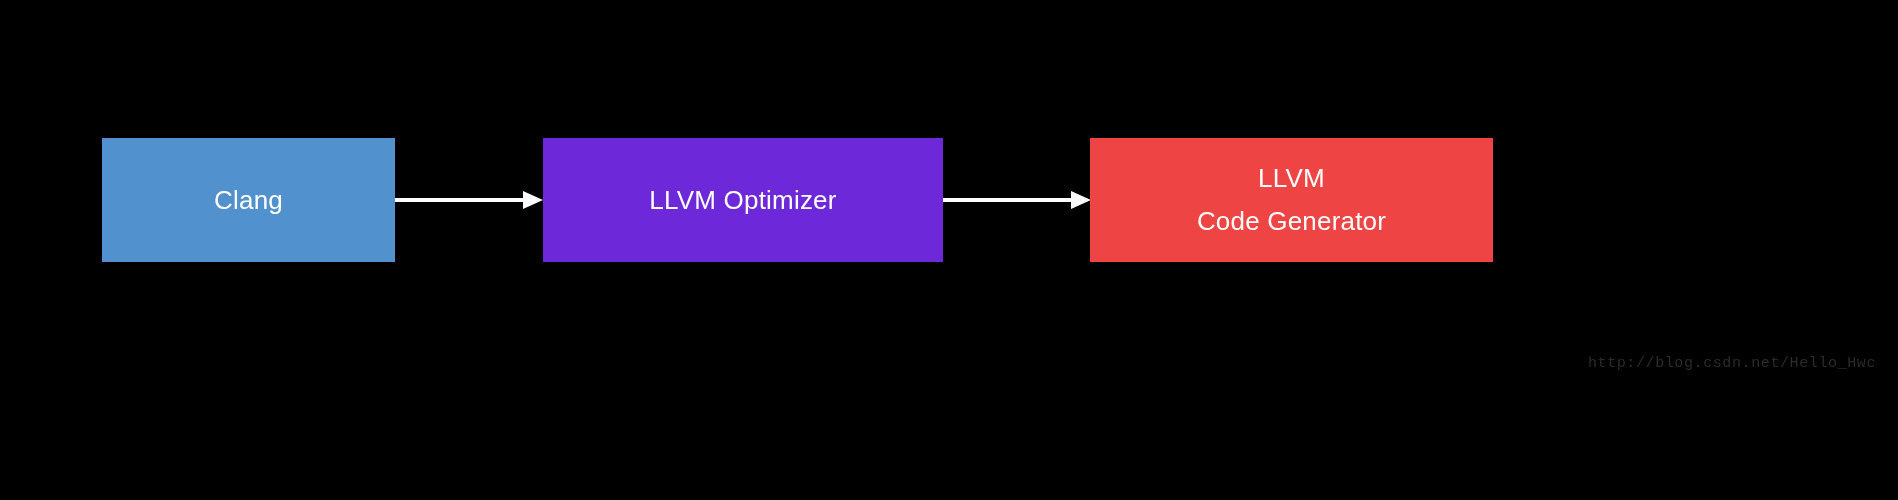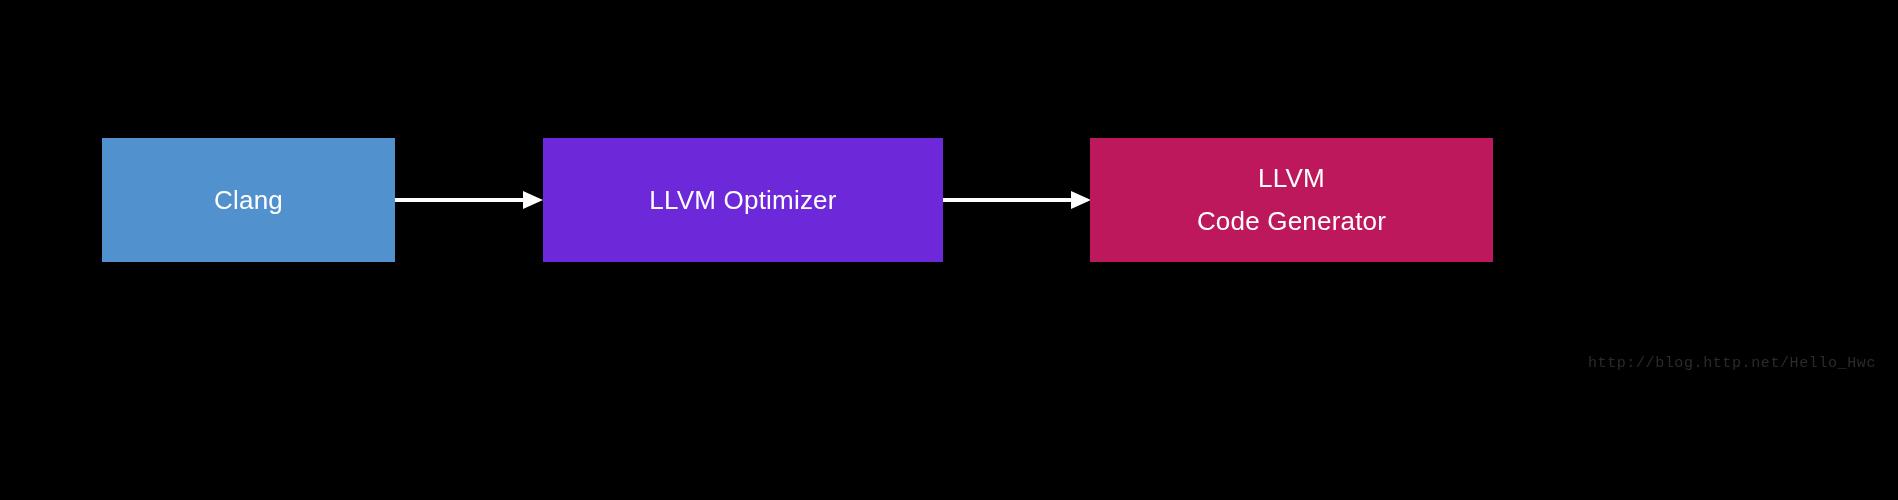--- a/index.html
+++ b/index.html
@@ -82,20 +82,20 @@
 
   <div class="node" id="node-optimizer" style="background:#6d28d9">
     <span class="line">LLVM Optimizer</span>
   </div>
 
   <svg class="arrow" id="arrow-2" viewBox="0 0 148 22" preserveAspectRatio="none">
     <line x1="0" y1="11" x2="128" y2="11" stroke="#ffffff" stroke-width="4"></line>
     <polygon points="128,2 148,11 128,20" fill="#ffffff"></polygon>
   </svg>
 
-  <div class="node" id="node-codegen" style="background:#be185d">
+  <div class="node" id="node-codegen" style="background:#ef4444">
     <span class="line">LLVM</span>
     <span class="line">Code Generator</span>
   </div>
 
-  <div id="watermark">http://blog.http.net/Hello_Hwc</div>
+  <div id="watermark">http://blog.csdn.net/Hello_Hwc</div>
 
 </div>
 
 </body></html>

